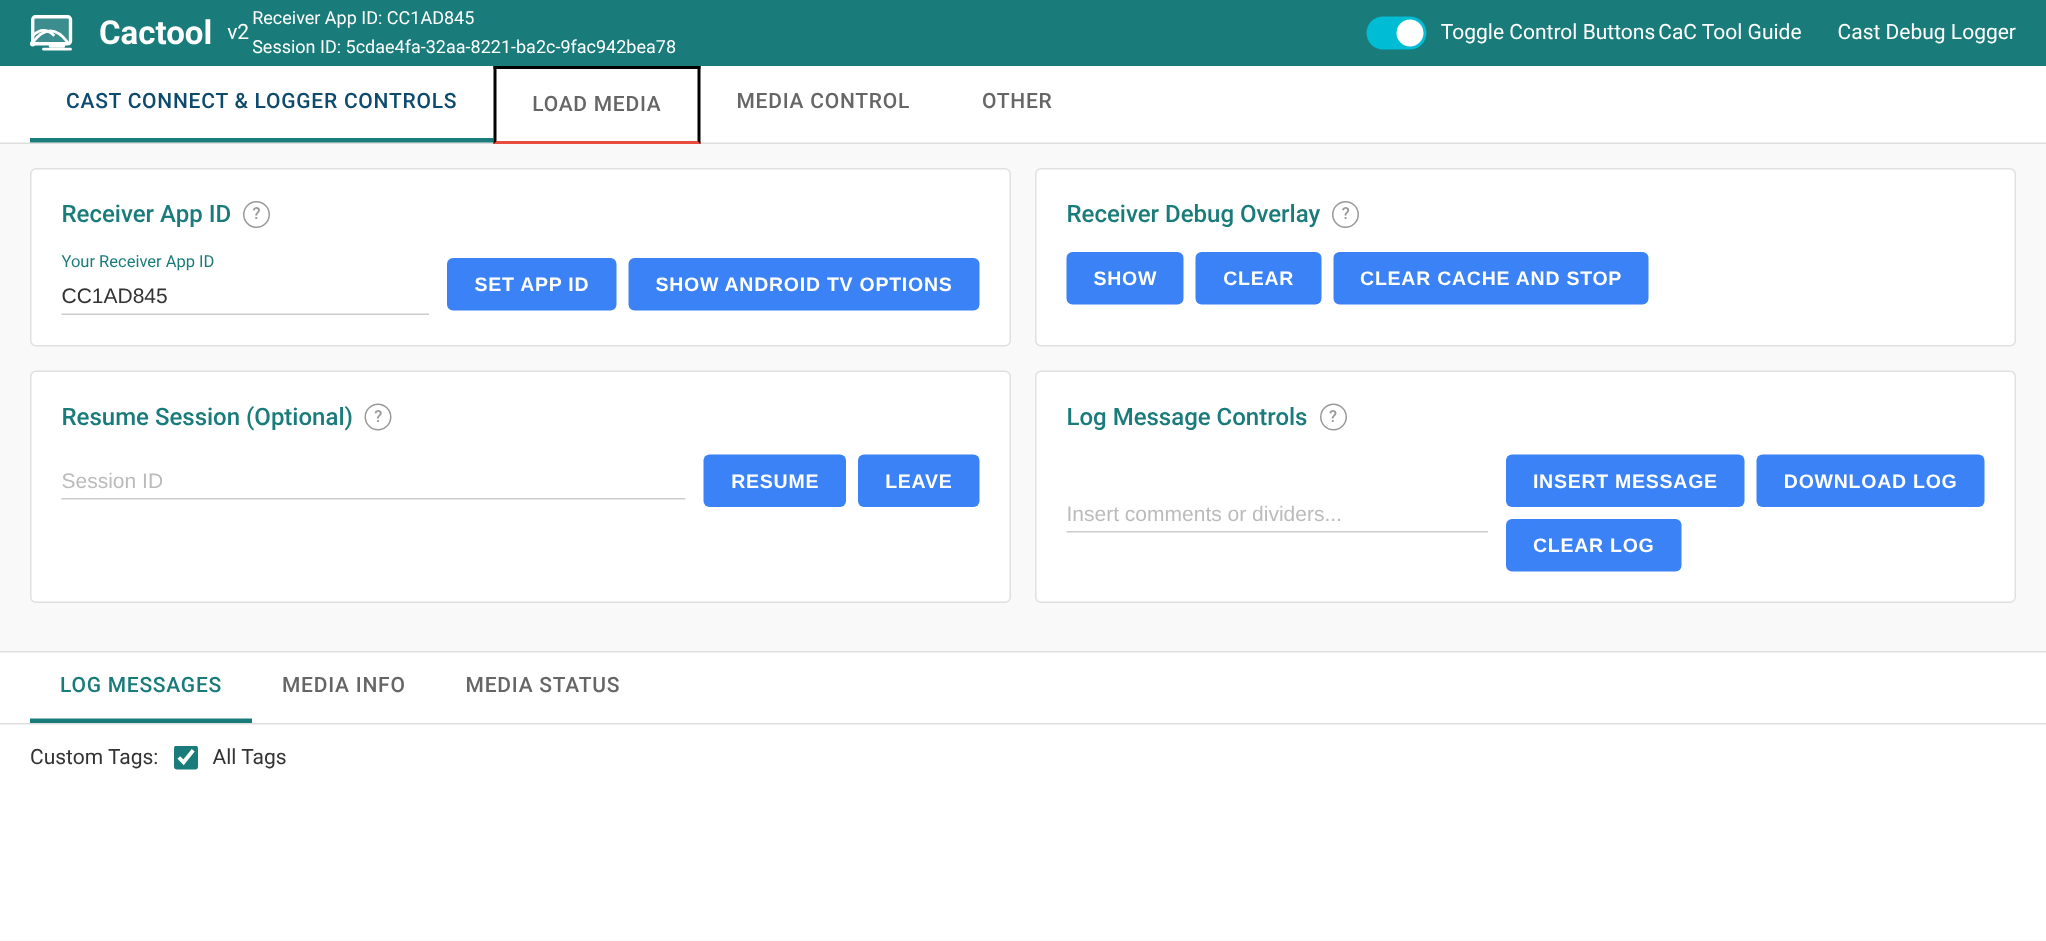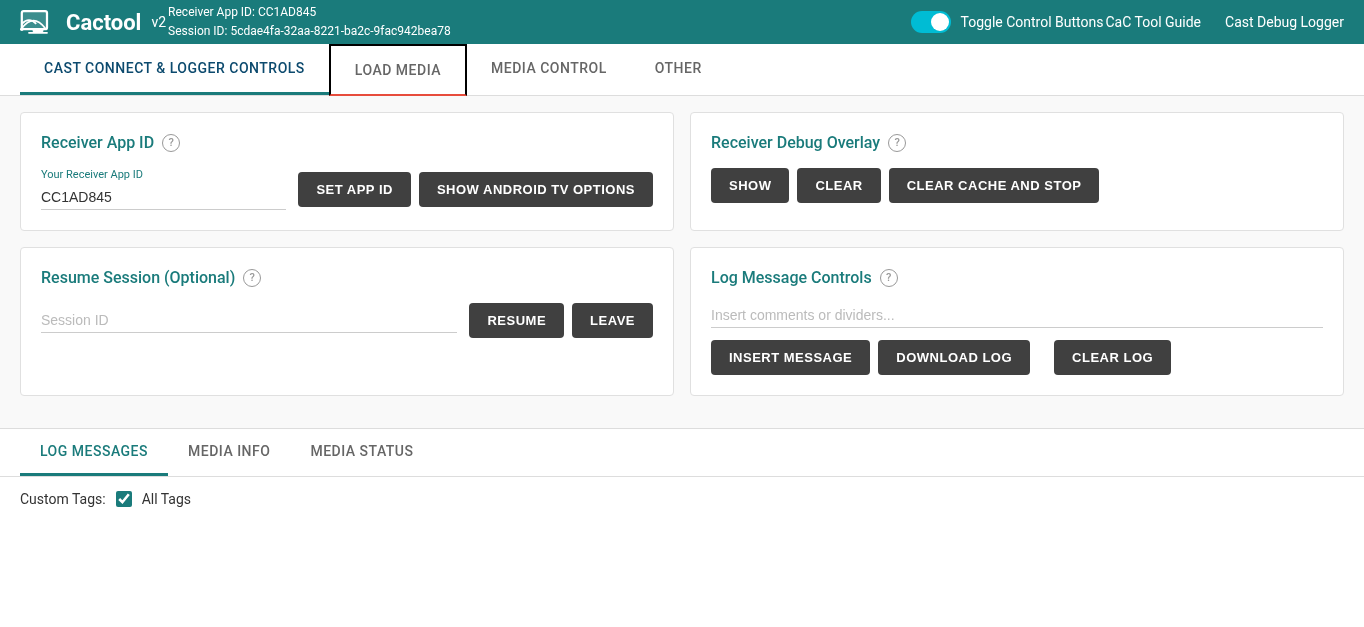--- a/index.html
+++ b/index.html
@@ -178,21 +178,21 @@
       border-radius: 4px;
       font-size: 13px;
       font-weight: 600;
       cursor: pointer;
       letter-spacing: 0.5px;
       text-transform: uppercase;
       white-space: nowrap;
     }
 
     .btn-teal {
-      background: #404040;
+      background: #3b82f6;
       color: white;
     }
 
     .btn-group {
       display: flex;
       gap: 8px;
       flex-wrap: wrap;
     }
 
     .buttons-area {
@@ -363,21 +363,21 @@
       </div>
     </div>
 
     <div class="card">
       <div class="card-title">
         <span>Log Message Controls</span>
         <span class="help-icon">?</span>
       </div>
       <div class="card-content">
         <input type="text" class="comment-input" placeholder="Insert comments or dividers..." style="">
-        <div style="display:flex; flex-direction:row; gap:24px;">
+        <div style="display:flex; flex-direction:column; gap:8px;">
           <div style="display:flex; gap:8px;">
             <button class="btn btn-teal">INSERT MESSAGE</button>
             <button class="btn btn-teal">DOWNLOAD LOG</button>
           </div>
           <div>
             <button class="btn btn-teal">CLEAR LOG</button>
           </div>
         </div>
       </div>
     </div>

